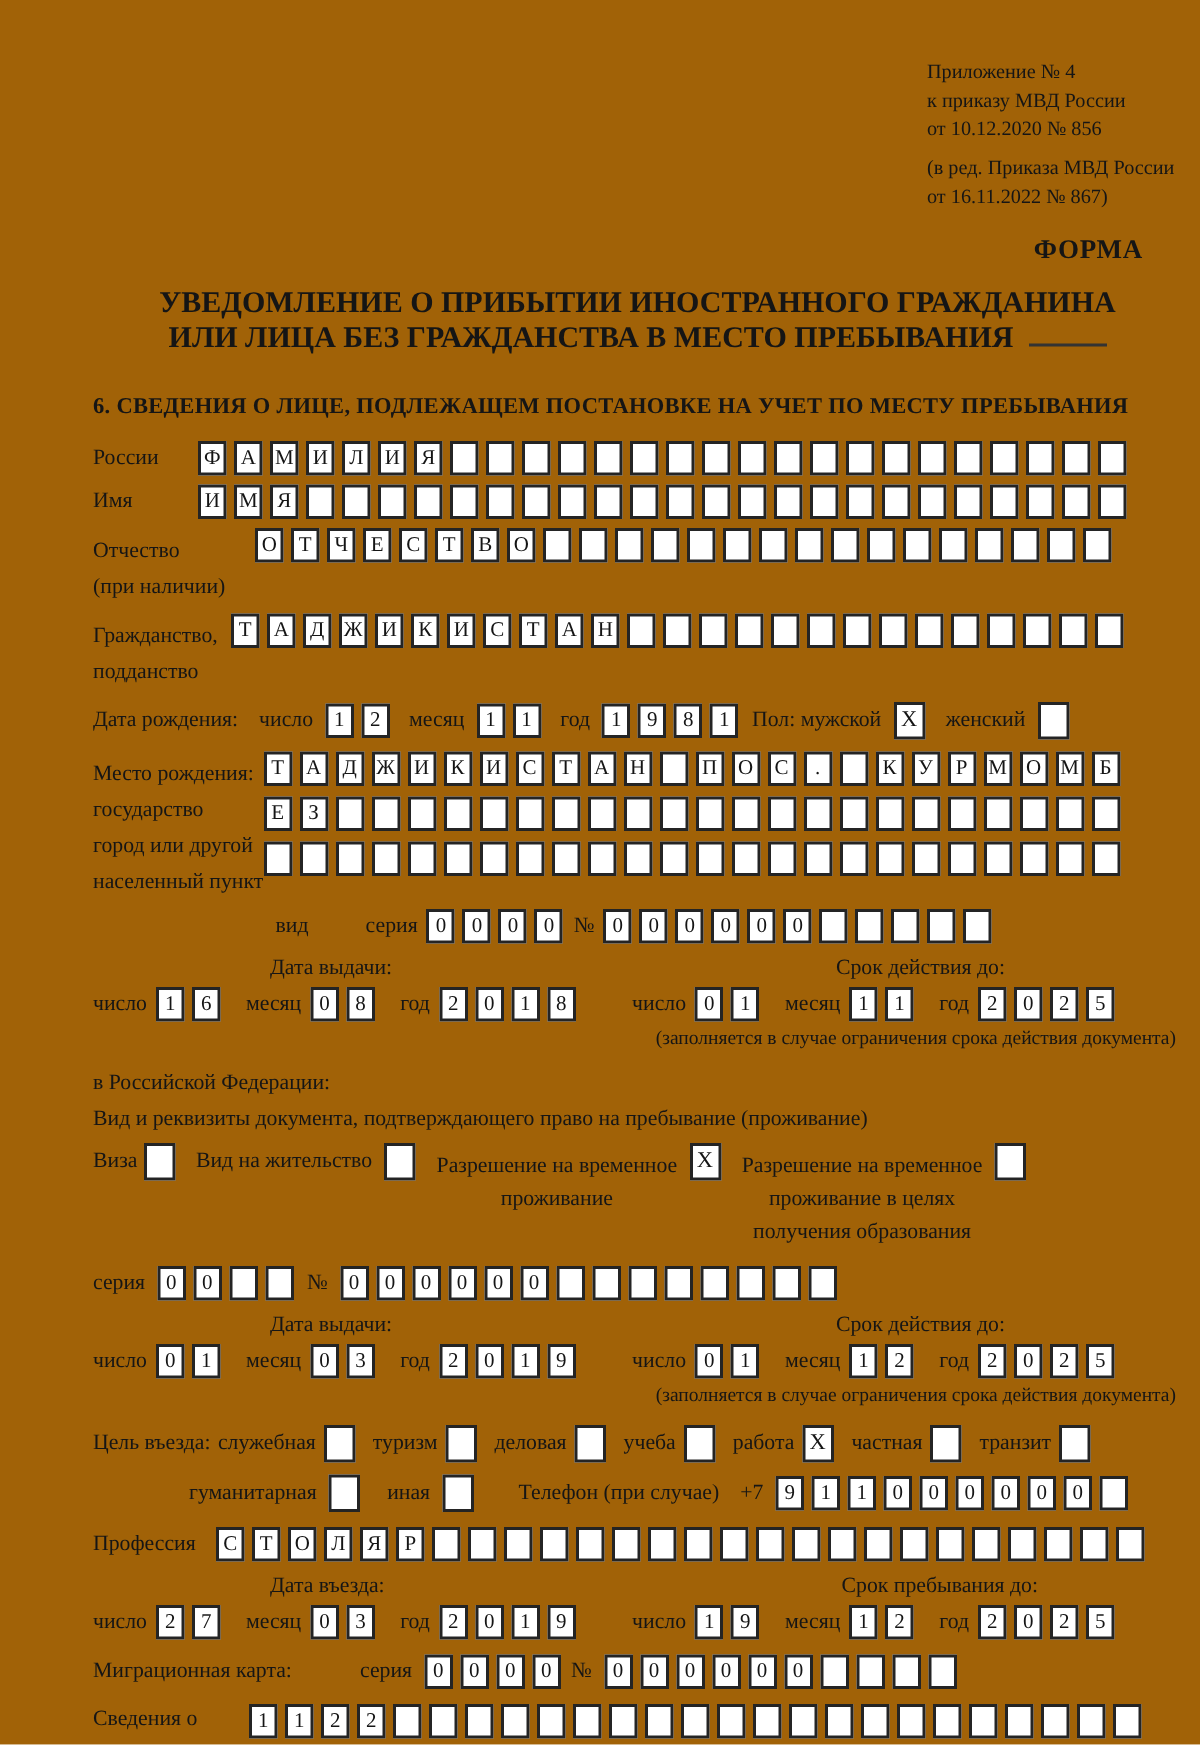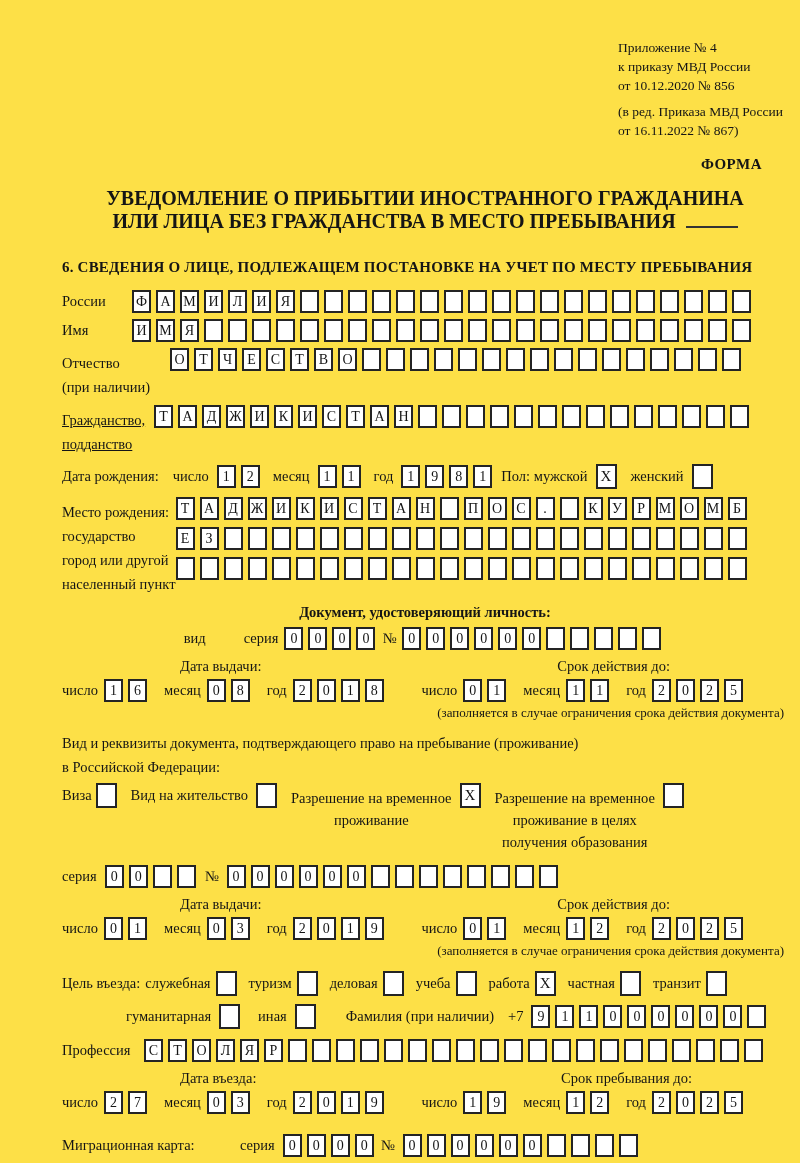--- a/index.html
+++ b/index.html
@@ -1,29 +1,29 @@
 <!DOCTYPE html>
 <html><head>
 <meta charset="utf-8">
 <style>
   html,body{margin:0;padding:0;background:#ffffff;}
   .page{
     position:relative;
     width:800px;height:1163px;
-    background:#fde047;
+    background:#a16207;
     color:#151515;
     font-family:"Liberation Serif","DejaVu Serif",serif;
     font-size:14.5px;
     box-sizing:border-box;
     padding:38px 12px 0 62px;
     overflow:hidden;
   }
   .ref{margin-left:556px;font-size:13.5px;line-height:19px;}
   .ref .gap{margin-top:7px;}
-  .forma{font-weight:bold;font-size:15px;text-align:right;padding-right:26px;margin-top:16px;letter-spacing:.5px;}
+  .forma{font-weight:bold;font-size:18px;text-align:right;padding-right:26px;margin-top:16px;letter-spacing:.5px;}
   .title{text-align:center;font-weight:bold;font-size:20px;line-height:23px;margin-top:14px;}
   .uline{display:inline-block;width:52px;border-bottom:2px solid #333;margin-left:10px;height:14px;}
   .sec1{font-weight:bold;font-size:15px;margin-top:26px;letter-spacing:.2px;}
 
   .cells{white-space:nowrap;}
   .cell{
     display:inline-block;width:19px;height:23px;box-sizing:border-box;
     border:2px solid #242424;margin-right:5px;text-align:center;
     font-size:14px;line-height:19px;vertical-align:middle;background:#fff;
   }
@@ -113,21 +113,21 @@
 
   <div class="frow">
     <div class="flabel2">
       <div>Отчество</div>
       <div>(при наличии)</div>
     </div>
     <div class="cells"><span class="cell">О</span><span class="cell">Т</span><span class="cell">Ч</span><span class="cell">Е</span><span class="cell">С</span><span class="cell">Т</span><span class="cell">В</span><span class="cell">О</span><span class="cell"></span><span class="cell"></span><span class="cell"></span><span class="cell"></span><span class="cell"></span><span class="cell"></span><span class="cell"></span><span class="cell"></span><span class="cell"></span><span class="cell"></span><span class="cell"></span><span class="cell"></span><span class="cell"></span><span class="cell"></span><span class="cell"></span><span class="cell"></span></div>
   </div>
 
   <div class="frow">
-    <div class="flabel2" style="flex-basis:92px;text-decoration:underline;">
+    <div class="flabel2" style="flex-basis:92px;">
       <div>Гражданство,</div>
       <div>подданство</div>
     </div>
     <div class="cells"><span class="cell">Т</span><span class="cell">А</span><span class="cell">Д</span><span class="cell">Ж</span><span class="cell">И</span><span class="cell">К</span><span class="cell">И</span><span class="cell">С</span><span class="cell">Т</span><span class="cell">А</span><span class="cell">Н</span><span class="cell"></span><span class="cell"></span><span class="cell"></span><span class="cell"></span><span class="cell"></span><span class="cell"></span><span class="cell"></span><span class="cell"></span><span class="cell"></span><span class="cell"></span><span class="cell"></span><span class="cell"></span><span class="cell"></span><span class="cell"></span></div>
   </div>
 
   <div class="inline-row">
     <span class="lb">Дата рождения:</span>
     <span class="lb" style="margin-left:6px;">число</span>
     <span class="cells"><span class="cell">1</span><span class="cell">2</span></span>
@@ -148,21 +148,20 @@
       <div>город или другой</div>
       <div>населенный пункт</div>
     </div>
     <div class="stack">
       <div class="cells"><span class="cell">Т</span><span class="cell">А</span><span class="cell">Д</span><span class="cell">Ж</span><span class="cell">И</span><span class="cell">К</span><span class="cell">И</span><span class="cell">С</span><span class="cell">Т</span><span class="cell">А</span><span class="cell">Н</span><span class="cell"></span><span class="cell">П</span><span class="cell">О</span><span class="cell">С</span><span class="cell">.</span><span class="cell"></span><span class="cell">К</span><span class="cell">У</span><span class="cell">Р</span><span class="cell">М</span><span class="cell">О</span><span class="cell">М</span><span class="cell">Б</span></div>
       <div class="cells"><span class="cell">Е</span><span class="cell">З</span><span class="cell"></span><span class="cell"></span><span class="cell"></span><span class="cell"></span><span class="cell"></span><span class="cell"></span><span class="cell"></span><span class="cell"></span><span class="cell"></span><span class="cell"></span><span class="cell"></span><span class="cell"></span><span class="cell"></span><span class="cell"></span><span class="cell"></span><span class="cell"></span><span class="cell"></span><span class="cell"></span><span class="cell"></span><span class="cell"></span><span class="cell"></span><span class="cell"></span></div>
       <div class="cells"><span class="cell"></span><span class="cell"></span><span class="cell"></span><span class="cell"></span><span class="cell"></span><span class="cell"></span><span class="cell"></span><span class="cell"></span><span class="cell"></span><span class="cell"></span><span class="cell"></span><span class="cell"></span><span class="cell"></span><span class="cell"></span><span class="cell"></span><span class="cell"></span><span class="cell"></span><span class="cell"></span><span class="cell"></span><span class="cell"></span><span class="cell"></span><span class="cell"></span><span class="cell"></span><span class="cell"></span></div>
     </div>
   </div>
 
-  <div class="doc-head">Документ, удостоверяющий личность:</div>
   <div class="vid-row">
     <span class="lb vlbl">вид</span>
     <span class="lb" style="margin-left:4px;">серия</span>
     <span class="cells"><span class="cell">0</span><span class="cell">0</span><span class="cell">0</span><span class="cell">0</span></span>
     <span class="lb" style="margin-left:2px;">№</span>
     <span class="cells"><span class="cell">0</span><span class="cell">0</span><span class="cell">0</span><span class="cell">0</span><span class="cell">0</span><span class="cell">0</span><span class="cell"></span><span class="cell"></span><span class="cell"></span><span class="cell"></span><span class="cell"></span></span>
   </div>
 
   <div class="dates-head">
     <span class="hl">Дата выдачи:</span>
@@ -182,22 +181,22 @@
         <span class="cells"><span class="cell">0</span><span class="cell">1</span></span>
       <span class="dl mg">месяц</span>
         <span class="cells"><span class="cell">1</span><span class="cell">1</span></span>
       <span class="dl mg">год</span>
         <span class="cells"><span class="cell">2</span><span class="cell">0</span><span class="cell">2</span><span class="cell">5</span></span>
     </div>
   </div>
   <div class="note">(заполняется в случае ограничения срока действия документа)</div>
 
   <div class="intro">
+    <div>в Российской Федерации:</div>
     <div>Вид и реквизиты документа, подтверждающего право на пребывание (проживание)</div>
-    <div>в Российской Федерации:</div>
   </div>
 
   <div class="permits">
     <span class="plain">Виза</span>
     <span class="cbox cb first"></span>
     <span class="plain">Вид на жительство</span>
     <span class="cbox cb"></span>
     <span class="c2">
       <div>Разрешение на временное</div>
       <div>проживание</div>
@@ -257,21 +256,21 @@
     <span class="lb">частная</span>
       <span class="cbox cb"></span>
     <span class="lb">транзит</span>
       <span class="cbox cb" style="margin-right:0;"></span>
   </div>
   <div class="purpose2">
     <span class="lb">гуманитарная</span>
       <span class="cbox cb"></span>
     <span class="lb">иная</span>
       <span class="cbox cb"></span>
-    <span class="lb tel">Фамилия (при наличии)</span>
+    <span class="lb tel">Телефон (при случае)</span>
     <span class="lb pfx">+7</span>
     <span class="cells"><span class="cell">9</span><span class="cell">1</span><span class="cell">1</span><span class="cell">0</span><span class="cell">0</span><span class="cell">0</span><span class="cell">0</span><span class="cell">0</span><span class="cell">0</span><span class="cell"></span></span>
   </div>
 
   <div class="frow" style="margin-top:10px;">
     <div class="flabel" style="flex-basis:82px;">Профессия</div>
     <div class="cells"><span class="cell">С</span><span class="cell">Т</span><span class="cell">О</span><span class="cell">Л</span><span class="cell">Я</span><span class="cell">Р</span><span class="cell"></span><span class="cell"></span><span class="cell"></span><span class="cell"></span><span class="cell"></span><span class="cell"></span><span class="cell"></span><span class="cell"></span><span class="cell"></span><span class="cell"></span><span class="cell"></span><span class="cell"></span><span class="cell"></span><span class="cell"></span><span class="cell"></span><span class="cell"></span><span class="cell"></span><span class="cell"></span><span class="cell"></span><span class="cell"></span></div>
   </div>
 
   <div class="dates-head">
@@ -290,21 +289,21 @@
     <div class="grp right">
       <span class="dl">число</span>
         <span class="cells"><span class="cell">1</span><span class="cell">9</span></span>
       <span class="dl mg">месяц</span>
         <span class="cells"><span class="cell">1</span><span class="cell">2</span></span>
       <span class="dl mg">год</span>
         <span class="cells"><span class="cell">2</span><span class="cell">0</span><span class="cell">2</span><span class="cell">5</span></span>
     </div>
   </div>
 
-  <div class="inline-row" style="margin-top:20px;">
+  <div class="inline-row" style="margin-top:10px;">
     <span class="lb" style="width:170px;">Миграционная карта:</span>
     <span class="lb">серия</span>
     <span class="cells"><span class="cell">0</span><span class="cell">0</span><span class="cell">0</span><span class="cell">0</span></span>
     <span class="lb" style="margin-left:2px;">№</span>
     <span class="cells"><span class="cell">0</span><span class="cell">0</span><span class="cell">0</span><span class="cell">0</span><span class="cell">0</span><span class="cell">0</span><span class="cell"></span><span class="cell"></span><span class="cell"></span><span class="cell"></span></span>
   </div>
 
   <div class="rep">
     <div class="lblcol">
       <div>Сведения о</div>

